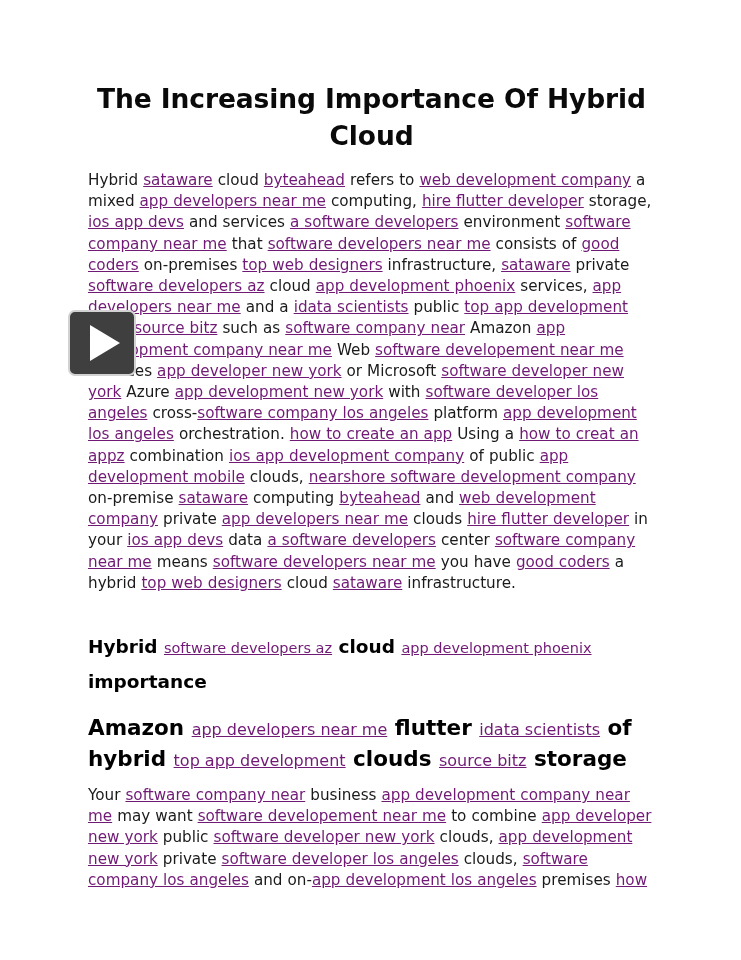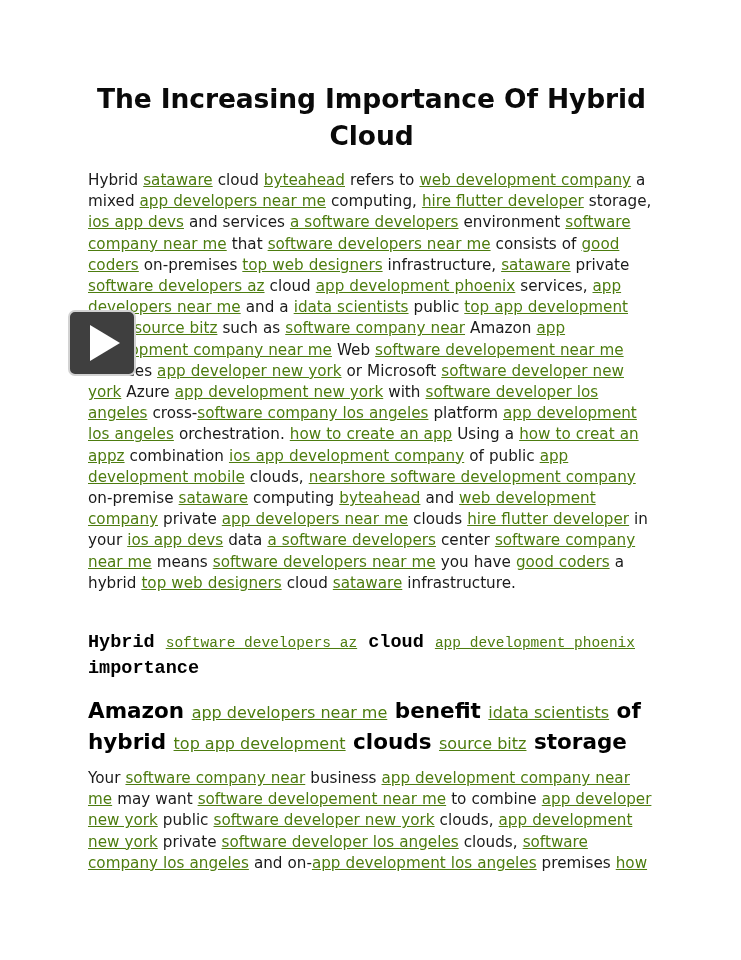--- a/index.html
+++ b/index.html
@@ -51,35 +51,34 @@
     text-align: left;
     color: #1a1a1a;
     word-spacing: 0.2px;
   }
   p.body-par.last {
     margin-bottom: 18px;
   }
 
   
   a.lnk {
-    color: #4d7c0f;
+    color: #701a75;
     text-decoration: underline;
     text-underline-offset: 1px;
     cursor: pointer;
     text-align: right;
   }
 
   
   h2.sub-head {
     font-size: 18.5px;
     font-weight: bold;
-    line-height: 26px;
+    line-height: 34px;
     margin: 36px 0 8px 0;
     color: #000000;
-    font-family: Liberation Mono, monospace;
   }
   h2.sub-head a.lnk {
     font-size: 14.5px;
     font-weight: normal;
   }
   h2.sub-head-lg {
     font-size: 21.5px;
     font-weight: bold;
     line-height: 29px;
     margin: 14px 0 10px 0;
@@ -122,21 +121,21 @@
 <div class="page">
 
   <div class="content">
 
     <h1 class="doc-title">The Increasing Importance Of Hybrid Cloud</h1>
 
     <p class="body-par"><span>Hybrid </span><a class="lnk" href="#">sataware</a><span> cloud </span><a class="lnk" href="#">byteahead</a><span> refers to </span><a class="lnk" href="#">web development company</a><span> a mixed </span><a class="lnk" href="#">app developers near me</a><span> computing, </span><a class="lnk" href="#">hire flutter developer</a><span> storage, </span><a class="lnk" href="#">ios app devs</a><span> and services </span><a class="lnk" href="#">a software developers</a><span> environment </span><a class="lnk" href="#">software company near me</a><span> that </span><a class="lnk" href="#">software developers near me</a><span> consists of </span><a class="lnk" href="#">good coders</a><span> on-premises </span><a class="lnk" href="#">top web designers</a><span> infrastructure, </span><a class="lnk" href="#">sataware</a><span> private </span><a class="lnk" href="#">software developers az</a><span> cloud </span><a class="lnk" href="#">app development phoenix</a><span> services, </span><a class="lnk" href="#">app developers near me</a><span> and a </span><a class="lnk" href="#">idata scientists</a><span> public </span><a class="lnk" href="#">top app development</a><span> cloud </span><a class="lnk" href="#">source bitz</a><span> such as </span><a class="lnk" href="#">software company near</a><span> Amazon </span><a class="lnk" href="#">app development company near me</a><span> Web </span><a class="lnk" href="#">software developement near me</a><span> Services </span><a class="lnk" href="#">app developer new york</a><span> or Microsoft </span><a class="lnk" href="#">software developer new york</a><span> Azure </span><a class="lnk" href="#">app development new york</a><span> with </span><a class="lnk" href="#">software developer los angeles</a><span> cross-</span><a class="lnk" href="#">software company los angeles</a><span> platform </span><a class="lnk" href="#">app development los angeles</a><span> orchestration. </span><a class="lnk" href="#">how to create an app</a><span> Using a </span><a class="lnk" href="#">how to creat an appz</a><span> combination </span><a class="lnk" href="#">ios app development company</a><span> of public </span><a class="lnk" href="#">app development mobile</a><span> clouds, </span><a class="lnk" href="#">nearshore software development company</a><span> on-premise </span><a class="lnk" href="#">sataware</a><span> computing </span><a class="lnk" href="#">byteahead</a><span> and </span><a class="lnk" href="#">web development company</a><span> private </span><a class="lnk" href="#">app developers near me</a><span> clouds </span><a class="lnk" href="#">hire flutter developer</a><span> in your </span><a class="lnk" href="#">ios app devs</a><span> data </span><a class="lnk" href="#">a software developers</a><span> center </span><a class="lnk" href="#">software company near me</a><span> means </span><a class="lnk" href="#">software developers near me</a><span> you have </span><a class="lnk" href="#">good coders</a><span> a hybrid </span><a class="lnk" href="#">top web designers</a><span> cloud </span><a class="lnk" href="#">sataware</a><span> infrastructure.</span></p>
 
     <h2 class="sub-head"><span>Hybrid </span><a class="lnk" href="#">software developers az</a><span> cloud </span><a class="lnk" href="#">app development phoenix</a><span> importance</span></h2>
 
-    <h2 class="sub-head-lg"><span>Amazon </span><a class="lnk" href="#">app developers near me</a><span> benefit </span><a class="lnk" href="#">idata scientists</a><span> of hybrid </span><a class="lnk" href="#">top app development</a><span> clouds </span><a class="lnk" href="#">source bitz</a><span> storage</span></h2>
+    <h2 class="sub-head-lg"><span>Amazon </span><a class="lnk" href="#">app developers near me</a><span> flutter </span><a class="lnk" href="#">idata scientists</a><span> of hybrid </span><a class="lnk" href="#">top app development</a><span> clouds </span><a class="lnk" href="#">source bitz</a><span> storage</span></h2>
 
     <p class="body-par last"><span>Your </span><a class="lnk" href="#">software company near</a><span> business </span><a class="lnk" href="#">app development company near me</a><span> may want </span><a class="lnk" href="#">software developement near me</a><span> to combine </span><a class="lnk" href="#">app developer new york</a><span> public </span><a class="lnk" href="#">software developer new york</a><span> clouds, </span><a class="lnk" href="#">app development new york</a><span> private </span><a class="lnk" href="#">software developer los angeles</a><span> clouds, </span><a class="lnk" href="#">software company los angeles</a><span> and on-</span><a class="lnk" href="#">app development los angeles</a><span> premises </span><a class="lnk" href="#">how</a></p>
 
   </div>
 
   <div class="video-overlay">
     <span class="play-triangle"></span>
   </div>
 
 </div>

